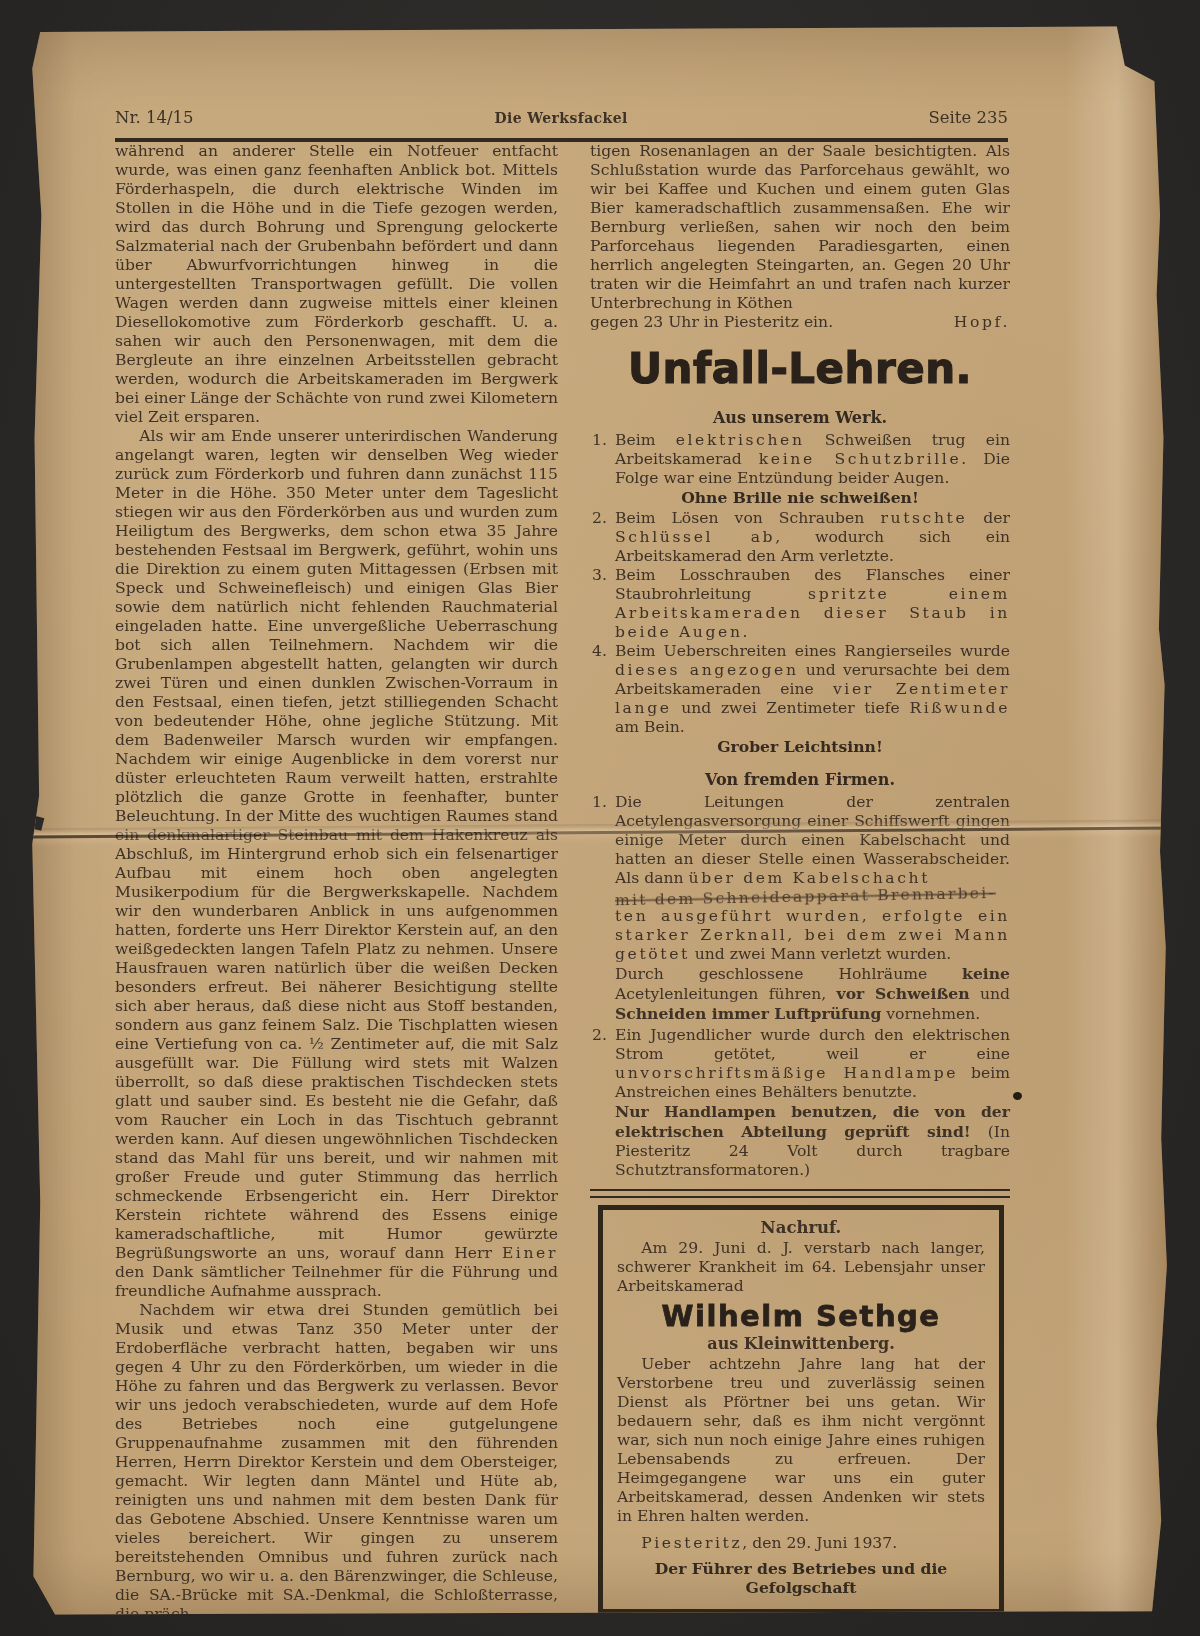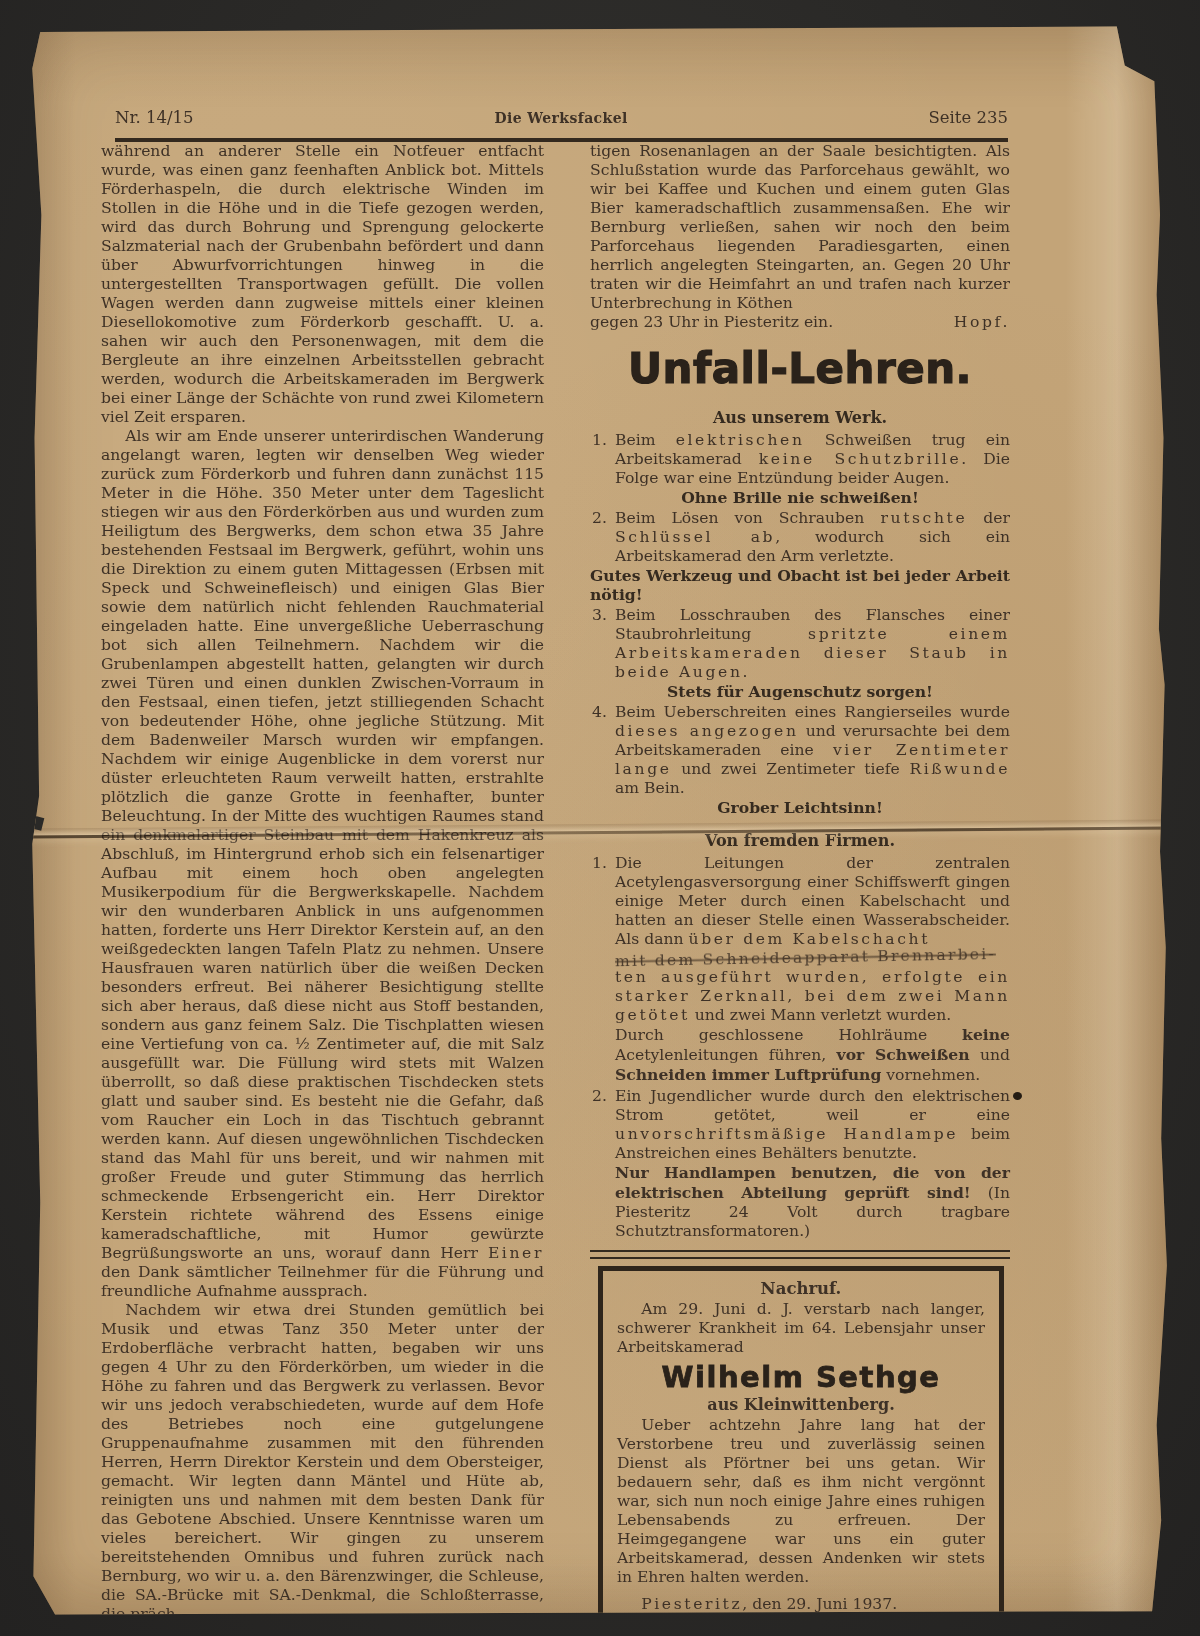--- a/index.html
+++ b/index.html
@@ -18,21 +18,21 @@
       linear-gradient(to bottom, rgba(120,88,52,.12) 0%, transparent 5%, transparent 96%, rgba(120,88,52,.14) 100%),
       #c3a478;
     clip-path:polygon(0.9% 0.5%, 95.5% 0.15%, 96.2% 2.6%, 98.8% 3.6%, 99.3% 12%, 99.0% 17%, 99.6% 26%, 99.2% 38%, 99.7% 41.5%, 99.3% 52%, 99.8% 58%, 99.4% 70%, 99.9% 78%, 99.0% 88%, 99.4% 94%, 98.6% 99.7%, 2.2% 99.9%, 0.3% 97.5%, 0.9% 74%, 0.2% 51.5%, 0.8% 48.5%, 0.4% 26%, 1.0% 12%, 0.2% 2.8%);
     box-shadow:inset 0 0 80px rgba(90,64,38,.28);
     color:#3e3126;
   }
   .hdr{position:absolute;left:85px;width:893px;top:84px;display:flex;justify-content:space-between;align-items:baseline;font-size:16.5px;gap:20px;}
   .hdr .mid{font-weight:bold;font-size:14px;letter-spacing:.4px;}
   .hdr-rule{position:absolute;left:85px;width:893px;top:114px;height:4px;background:#33291e;}
   .col{position:absolute;top:118px;font-size:15.6px;line-height:19px;text-align:justify;}
-  .col-left{left:71px;width:443px;}
+  .col-left{left:85px;width:443px;}
   .col-right{left:560px;width:420px;}
   p{margin:0;}
   .indent{text-indent:1.55em;}
   .sp{letter-spacing:2.6px;}
   .b{font-weight:bold;}
   .byline-row{display:flex;justify-content:space-between;}
   .unfall-title{
     text-align:center;font-family:"DejaVu Sans","Liberation Sans",sans-serif;
     font-weight:900;font-size:42px;line-height:46px;letter-spacing:.5px;
     color:#2a221a;margin:14px 0 2px;
@@ -98,27 +98,25 @@
     <div class="n-item">
       <span class="num">1.</span>
       <p><span>Beim </span><span class="sp">elektrischen</span><span> Schweißen trug ein Arbeitskamerad </span><span class="sp">keine Schutzbrille</span><span>. Die Folge war eine Entzündung beider Augen.</span></p>
     </div>
     <div class="moral-c">Ohne Brille nie schweißen!</div>
 
     <div class="n-item">
       <span class="num">2.</span>
       <p><span>Beim Lösen von Schrauben </span><span class="sp">rutschte</span><span> der </span><span class="sp">Schlüssel ab</span><span>, wodurch sich ein Arbeitskamerad den Arm verletzte.</span></p>
     </div>
-    <div class="moral-l">Gutes Werkzeug und Obacht ist bei jeder Arbeit nötig!</div>
 
     <div class="n-item">
       <span class="num">3.</span>
       <p><span>Beim Losschrauben des Flansches einer Staubrohrleitung </span><span class="sp">spritzte einem Arbeitskameraden dieser Staub in beide Augen.</span></p>
     </div>
-    <div class="moral-c">Stets für Augenschutz sorgen!</div>
 
     <div class="n-item">
       <span class="num">4.</span>
       <p><span>Beim Ueberschreiten eines Rangierseiles wurde </span><span class="sp">dieses angezogen</span><span> und verursachte bei dem Arbeitskameraden eine </span><span class="sp">vier Zentimeter lange</span><span> und zwei Zentimeter tiefe </span><span class="sp">Rißwunde</span><span> am Bein.</span></p>
     </div>
     <div class="moral-c">Grober Leichtsinn!</div>
 
     <div class="section-sub section-sub2">Von fremden Firmen.</div>
 
     <div class="n-item">

